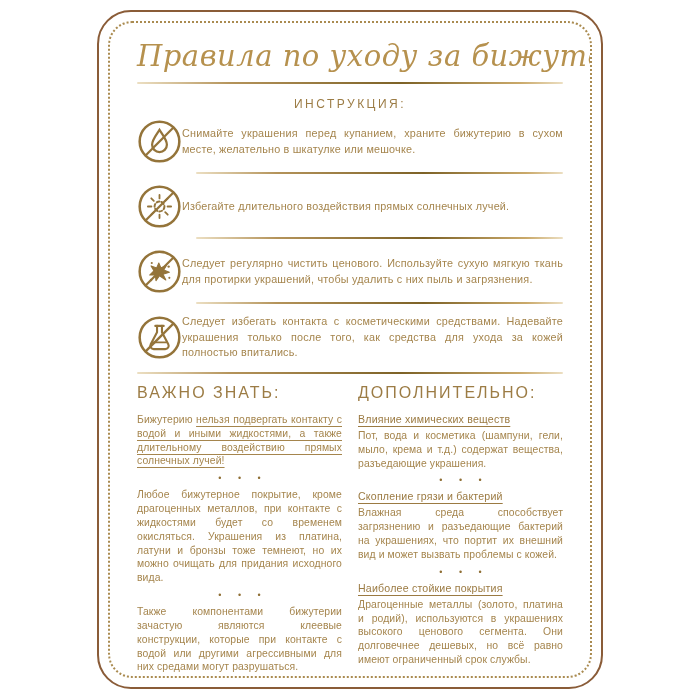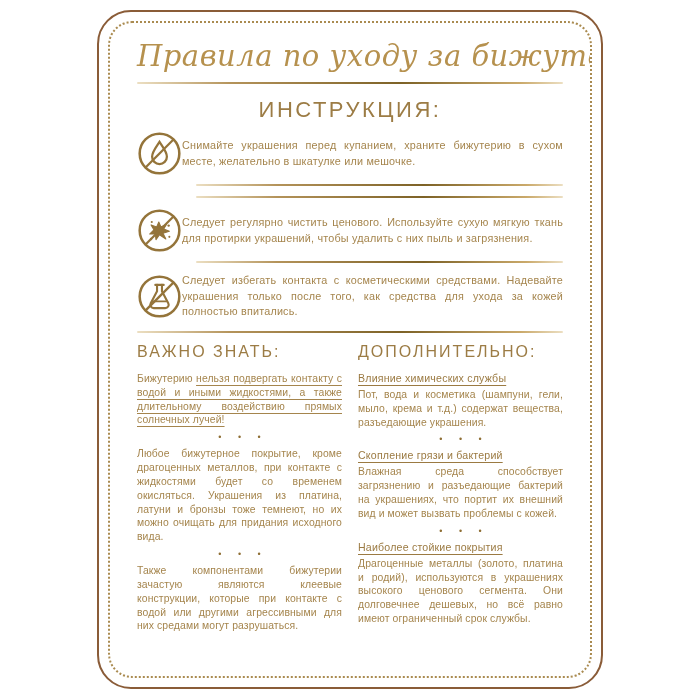--- a/index.html
+++ b/index.html
@@ -20,21 +20,21 @@
     font-family:"DejaVu Serif", serif; font-style:italic; font-weight:400;
     font-size:29px; color:#b6914e; text-align:center; letter-spacing:0.5px;
     white-space:nowrap;
   }
   .grad-line {
     height:2px; border-radius:1px;
     background:linear-gradient(90deg,#ecdfc2 0%,#b4935a 22%,#7d6227 62%,#caa96a 90%,#ecdfc2 100%);
   }
   .title-line { margin-top:9px; }
   .instr-heading {
-    margin-top:13px; text-align:center; font-size:22px; letter-spacing:2.5px;
+    margin-top:13px; text-align:center; font-size:12px; letter-spacing:2.5px;
     color:#9c7c45; font-weight:400;
   }
   .instr-row { display:flex; align-items:center; gap:0; margin-top:8px; }
   .instr-icon { flex:0 0 45px; width:45px; height:45px; }
   .instr-text {
     flex:1; font-size:10.8px; line-height:1.45; color:#a5854d;
     text-align:justify; letter-spacing:0.2px;
   }
   .row-line { margin:8px 0 2px 59px; }
   .full-line { margin:11px 0 10px 0; }
@@ -75,20 +75,31 @@
         <svg viewBox="0 0 64 64" width="45" height="45" fill="none" stroke="#94743a" stroke-width="3.2" stroke-linecap="round">
           <circle cx="32" cy="32" r="28.2" stroke-width="3.6"></circle>
           <path d="M32 15.5 C37.5 24 42.5 29.5 42.5 36.5 C42.5 42.3 37.8 47 32 47 C26.2 47 21.5 42.3 21.5 36.5 C21.5 29.5 26.5 24 32 15.5 Z"></path>
           <path d="M12.5 51.5 L51.5 12.5"></path>
         </svg>
       </span>
       <div class="instr-text">Снимайте украшения перед купанием, храните бижутерию в сухом месте, желательно в шкатулке или мешочке.</div>
     </div>
     <div class="grad-line row-line"></div>
 
+    <div class="instr-row">
+      <span class="instr-icon">
+        <svg viewBox="0 0 64 64" width="45" height="45" fill="none" stroke="#94743a" stroke-width="3.2" stroke-linecap="round">
+          <circle cx="32" cy="32" r="28.2" stroke-width="3.6"></circle>
+          <circle cx="32" cy="32" r="7" stroke-width="2.8" stroke-dasharray="4 3"></circle>
+          <path d="M43.5 32 H48.5 M40.1 40.1 L43.7 43.7 M32 43.5 V48.5 M23.9 40.1 L20.3 43.7 M20.5 32 H15.5 M23.9 23.9 L20.3 20.3 M32 20.5 V15.5 M40.1 23.9 L43.7 20.3" stroke-width="2.6"></path>
+          <path d="M12.5 51.5 L51.5 12.5"></path>
+        </svg>
+      </span>
+      <div class="instr-text">Избегайте длительного воздействия прямых солнечных лучей.</div>
+    </div>
     <div class="grad-line row-line"></div>
 
     <div class="instr-row">
       <span class="instr-icon">
         <svg viewBox="0 0 64 64" width="45" height="45" fill="none" stroke="#94743a" stroke-width="3.2" stroke-linecap="round">
           <circle cx="32" cy="32" r="28.2" stroke-width="3.6"></circle>
           <path d="M31 20 L34 27 L42 23 L38 30 L46 33 L37 36 L41 44 L32 38 L27 45 L26 37 L18 37 L24 31 L20 24 L28 27 Z" fill="#94743a" stroke-width="1.5" stroke-linejoin="round"></path>
           <circle cx="45" cy="25" r="1.7" fill="#94743a" stroke="none"></circle>
           <circle cx="21" cy="20" r="1.5" fill="#94743a" stroke="none"></circle>
           <circle cx="46" cy="41" r="1.5" fill="#94743a" stroke="none"></circle>
@@ -126,21 +137,21 @@
         <div class="para">Любое бижутерное покрытие, кроме драгоценных металлов, при контакте с жидкостями будет со временем окисляться. Украшения из платина, латуни и бронзы тоже темнеют, но их можно очищать для придания исходного вида.</div>
         <div class="dots-sep">• • •</div>
         <div class="para">Также компонентами бижутерии зачастую являются клеевые конструкции, которые при контакте с водой или другими агрессивными для них средами могут разрушаться.</div>
 
       </div>
 
       <div class="col">
         <div class="col-heading">ДОПОЛНИТЕЛЬНО:</div>
 
         <div>
-          <div class="subheading">Влияние химических службы</div>
+          <div class="subheading">Влияние химических веществ</div>
           <div class="para">Пот, вода и косметика (шампуни, гели, мыло, крема и т.д.) содержат вещества, разъедающие украшения.</div>
         </div>
         <div class="dots-sep">• • •</div>
         <div>
           <div class="subheading">Скопление грязи и бактерий</div>
           <div class="para">Влажная среда способствует загрязнению и разъедающие бактерий на украшениях, что портит их внешний вид и может вызвать проблемы с кожей.</div>
         </div>
         <div class="dots-sep">• • •</div>
         <div>
           <div class="subheading">Наиболее стойкие покрытия</div>

